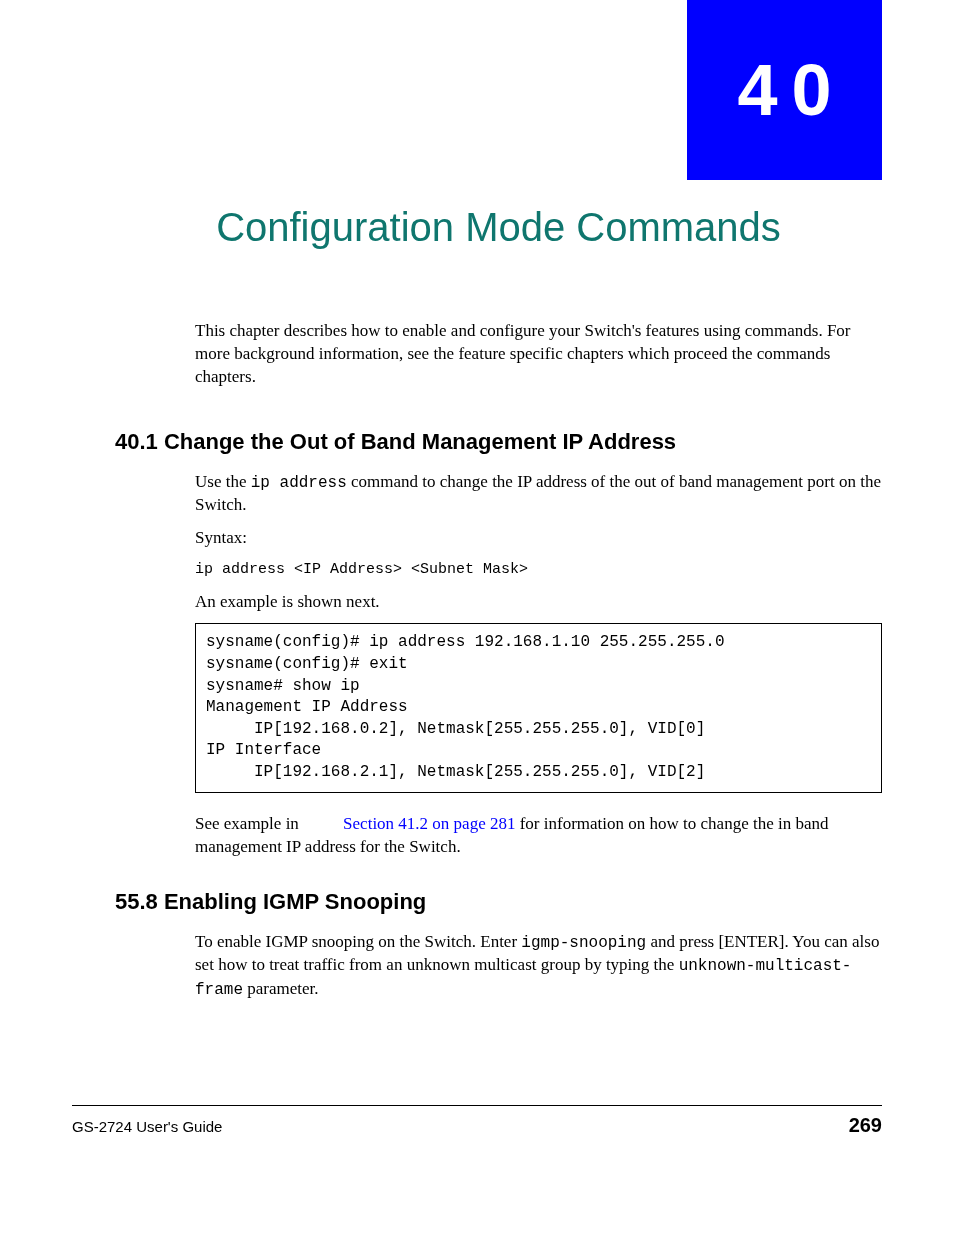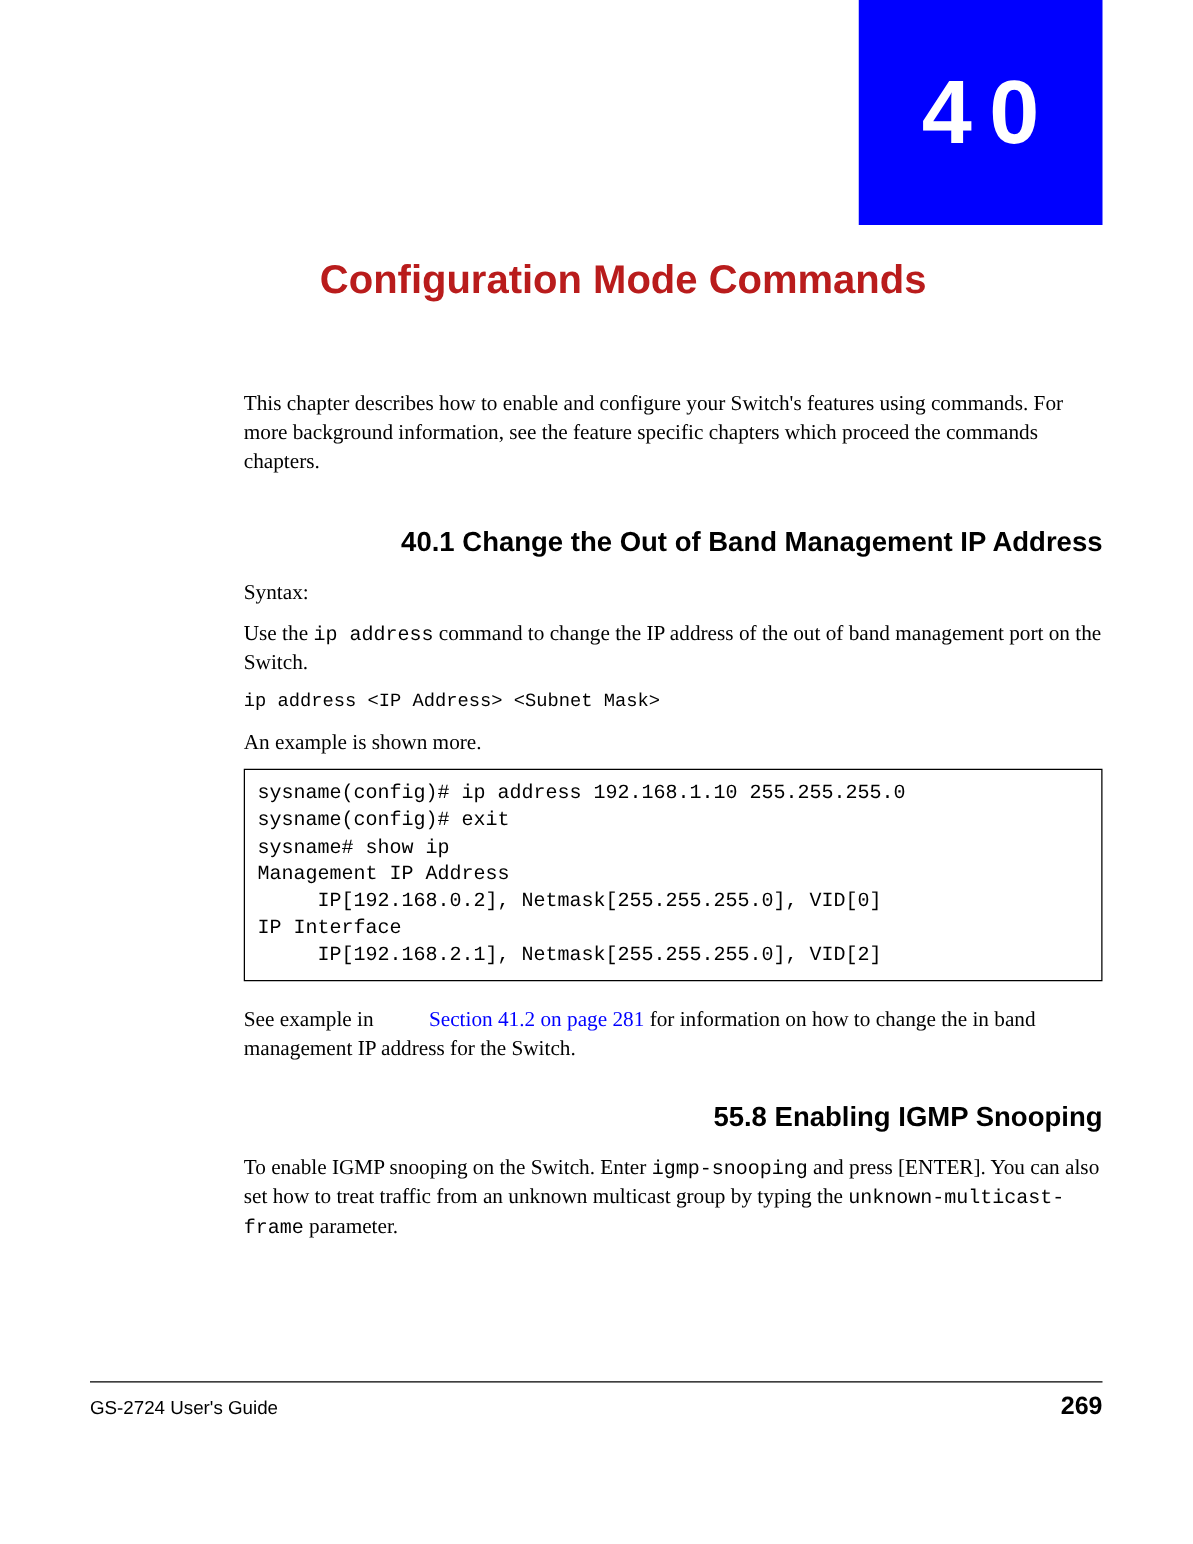--- a/index.html
+++ b/index.html
@@ -41,41 +41,40 @@
     line-height: 1;
   }
   .content {
     position: absolute;
     top: 205px;
     left: 115px;
     right: 72px;
   }
   h1.chapter-title {
     font-family: Arial, Helvetica, sans-serif;
-    font-weight: bold;
-    color: #b91c1c;
-    font-size: 32px;
+    font-weight: normal;
+    color: #0f766e;
+    font-size: 40px;
     margin: 0 0 70px 0;
     text-align: center;
   }
   .body-indent {
     margin-left: 80px;
     font-size: 17px;
     line-height: 1.35;
   }
   .intro {
     margin-bottom: 40px;
     margin-top: 36px;
   }
   h2.section {
     font-family: Arial, Helvetica, sans-serif;
     font-weight: bold;
     font-size: 22px;
     margin: 30px 0 16px 0;
-    text-align: right;
   }
   .para {
     margin: 0 0 10px 0;
   }
   code.inline, .mono {
     font-family: "Courier New", Courier, monospace;
     font-size: 16px;
   }
   .syntax-line {
     font-family: "Courier New", Courier, monospace;
@@ -134,26 +133,26 @@
 
   <div class="content">
 
     <h1 class="chapter-title">Configuration Mode Commands</h1>
 
     <div class="body-indent intro">This chapter describes how to enable and configure your Switch's features using commands. For more background information, see the feature specific chapters which proceed the commands chapters.</div>
 
     <h2 class="section">40.1  Change the Out of Band Management IP Address</h2>
 
     <div class="body-indent">
-      <p class="para">Syntax:</p>
       <p class="para">
         <span>Use the </span><code class="inline">ip address</code><span> command to change the IP address of the out of band management port on the Switch.</span>
       </p>
+      <p class="para">Syntax:</p>
       <div class="syntax-line">ip address &lt;IP Address&gt; &lt;Subnet Mask&gt;</div>
-      <p class="para">An example is shown more.</p>
+      <p class="para">An example is shown next.</p>
       <div class="code-block">sysname(config)# ip address 192.168.1.10 255.255.255.0
 sysname(config)# exit
 sysname# show ip
 Management IP Address
      IP[192.168.0.2], Netmask[255.255.255.0], VID[0]
 IP Interface
      IP[192.168.2.1], Netmask[255.255.255.0], VID[2]</div>
       <p class="para">
         <span>See example in </span><span class="link">Section 41.2 on page 281</span><span> for information on how to change the in band management IP address for the Switch.</span>
       </p>

